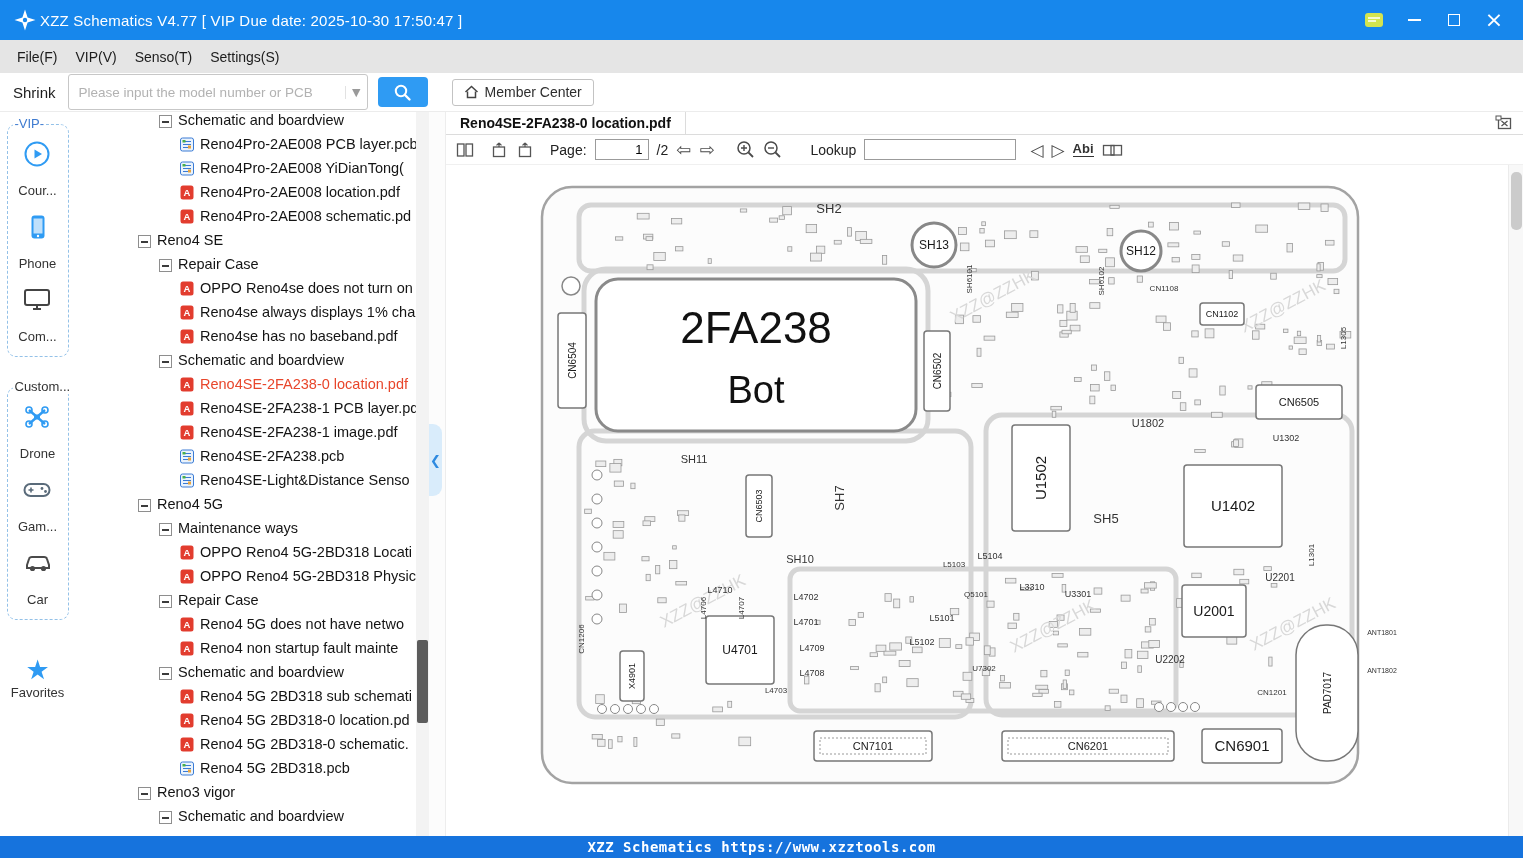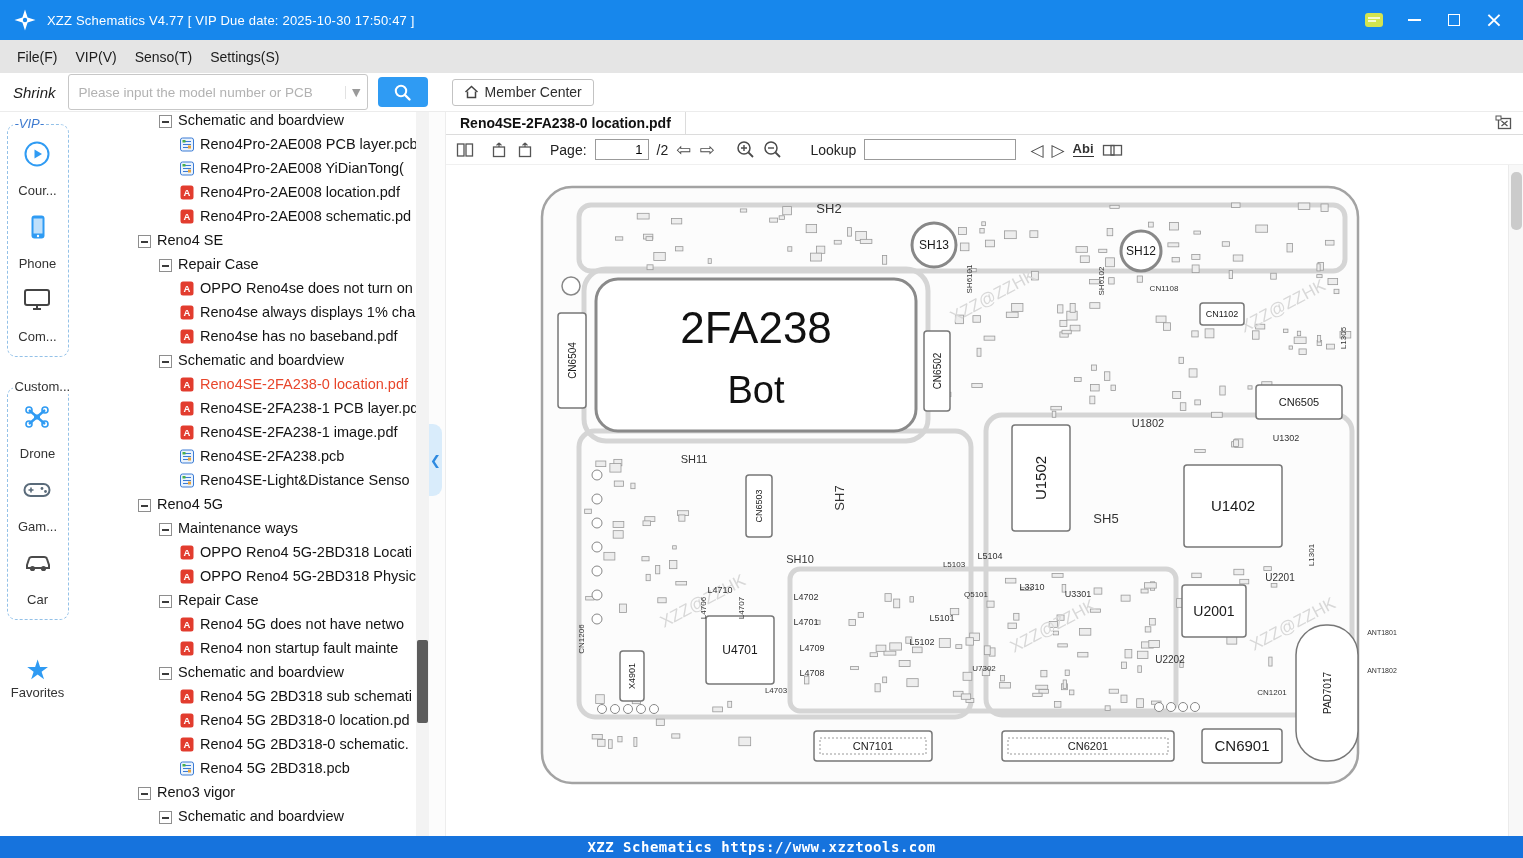--- a/index.html
+++ b/index.html
@@ -2,49 +2,49 @@
 <html><head>
 <meta charset="utf-8">
 <style>
 *{margin:0;padding:0;box-sizing:border-box;}
 html,body{width:1523px;height:858px;overflow:hidden;font-family:"Liberation Sans",sans-serif;background:#fff;}
 .window{width:1523px;height:858px;display:flex;flex-direction:column;}
 
 
 .titlebar{height:40px;background:#1787ec;color:#fff;display:flex;align-items:center;padding:0 12px;flex:0 0 auto;}
 .logo{width:26px;height:26px;display:flex;align-items:center;justify-content:center;}
-.title-text{font-size:13px;margin-left:9px;letter-spacing:.2px;}
+.title-text{font-size:15px;margin-left:2px;letter-spacing:.2px;}
 .tb-spacer{flex:1;}
 .tb-btn{width:34px;height:28px;display:flex;align-items:center;justify-content:center;margin-left:6px;}
 .min-glyph{width:13px;height:2px;background:#fff;display:inline-block;}
 .max-glyph{width:12px;height:12px;border:1.6px solid #fff;display:inline-block;}
 .close-glyph{font-size:22px;line-height:1;color:#fff;font-family:"DejaVu Sans",sans-serif;}
 
 
 .menubar{height:33px;background:#e5e5e5;display:flex;align-items:center;padding-left:8px;font-size:14px;color:#1c1c1c;}
 .menu-item{padding:0 9px;height:100%;display:flex;align-items:center;}
 
 
 .toolbar{height:39px;background:#fff;display:flex;align-items:center;padding-left:7px;border-bottom:1px solid #ececec;}
-.shrink-btn{font-size:15px;color:#1c1c1c;padding:0 6px;margin-right:6px;font-style:italic;}
+.shrink-btn{font-size:15px;color:#1c1c1c;padding:0 6px;margin-right:6px;}
 .search-wrap{width:300px;height:36px;border:1px solid #c7c7c7;border-radius:3px;display:flex;align-items:center;padding:0 6px 0 10px;background:#fff;}
 .search-wrap input{flex:1;border:0;outline:0;font-size:13.5px;color:#333;font-family:inherit;}
 .search-wrap input::placeholder{color:#b2b2b2;}
 .dd-chevron{color:#9a9a9a;font-size:11px;padding-left:6px;border-left:1px solid #e2e2e2;font-family:"DejaVu Sans",sans-serif;}
 .search-btn{width:50px;height:30px;background:#2f9bf3;border-radius:4px;display:flex;align-items:center;justify-content:center;margin-left:10px;}
 .member-btn{margin-left:24px;height:27px;border:1px solid #c3c3c3;border-radius:3px;display:flex;align-items:center;gap:6px;padding:0 11px;font-size:14px;color:#2e2e2e;background:#fff;}
 
 
 .main{flex:1;display:flex;min-height:0;}
 
 
 .sidebar{width:75px;flex:0 0 auto;display:flex;flex-direction:column;align-items:center;padding-top:12px;background:#fff;}
 .dash-box{width:62px;border:1px dashed #93c1e8;border-radius:9px;position:relative;display:flex;flex-direction:column;align-items:center;padding:16px 0 12px;gap:16px;margin-bottom:30px;}
 .box-label{position:absolute;top:-9px;left:5px;background:#fff;font-size:13px;padding:0 2px;white-space:nowrap;}
-.vip-label{color:#3f7bd0;font-style:italic;}
+.vip-label{color:#3f7bd0;}
 .custom-label{color:#333;}
 .side-item{display:flex;flex-direction:column;align-items:center;gap:16px;font-size:13px;color:#333;}
 .side-icon{width:28px;height:26px;display:flex;align-items:center;justify-content:center;}
 .fav-item{display:flex;flex-direction:column;align-items:center;gap:2px;font-size:13px;color:#333;margin-top:6px;}
 .star-glyph{font-size:27px;color:#2f9bf3;line-height:1;font-family:"DejaVu Sans",sans-serif;}
 
 
 .tree-panel{width:354px;flex:0 0 auto;position:relative;overflow:hidden;background:#fff;}
 .tree{margin-top:-8px;}
 .trow{height:24px;display:flex;align-items:flex-end;white-space:nowrap;font-size:14.5px;color:#141414;}

